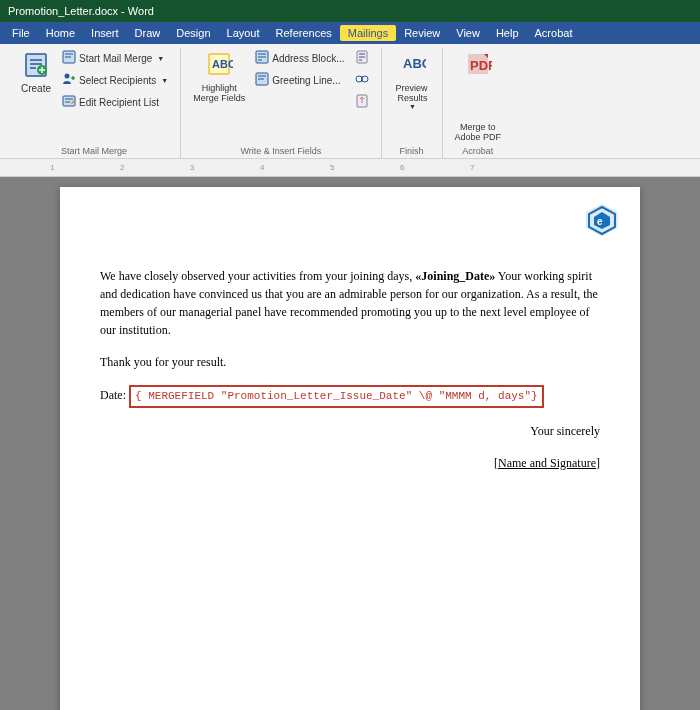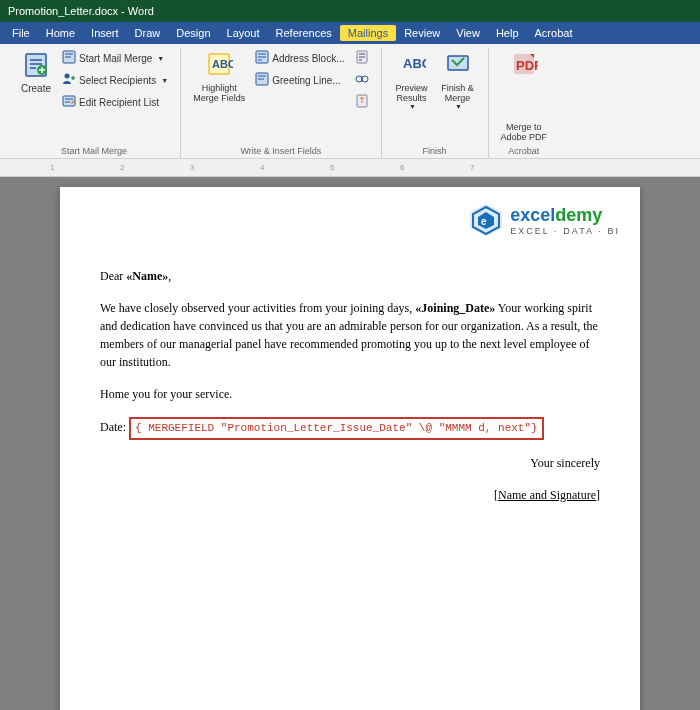--- a/index.html
+++ b/index.html
@@ -324,31 +324,21 @@
   </div>
 
   <div class="ribbon-group">
     <div class="ribbon-buttons">
       <div class="ribbon-btn" style="min-width:44px;">
         <div class="icon">
           <svg width="28" height="28" viewBox="0 0 28 28">
             <text x="5" y="18" font-size="13" fill="#2b579a" font-family="Arial" font-weight="bold">ABC</text>
           </svg>
         </div>
-        <span style="font-size:9px;">Preview<br>Results</span>
-        <span class="dropdown-arrow">▼</span>
-      </div>
-      <div class="ribbon-btn" style="min-width:44px;">
-        <div class="icon">
-          <svg width="28" height="28" viewBox="0 0 28 28">
-            <rect x="4" y="6" width="20" height="14" rx="1" fill="#c8ddf0" stroke="#2b579a" stroke-width="1.5"></rect>
-            <polyline points="8,10 13,15 20,8" fill="none" stroke="#2b9c4b" stroke-width="2"></polyline>
-          </svg>
-        </div>
-        <span style="font-size:9px;">Finish &amp;<br>Merge</span>
+        <span style="font-size:9px;text-align:right;">Preview<br>Results</span>
         <span class="dropdown-arrow">▼</span>
       </div>
     </div>
     <div class="ribbon-group-label">Finish</div>
   </div>
 
   <div class="ribbon-group">
     <div class="ribbon-buttons">
       <div class="ribbon-btn" style="min-width:52px;">
         <div class="icon">
@@ -378,40 +368,33 @@
 <div class="doc-area">
   <div class="doc-page">
 
     <div class="doc-logo">
       <svg class="logo-icon" width="36" height="36" viewBox="0 0 36 36">
         <polygon points="18,2 34,10 34,26 18,34 2,26 2,10" fill="#1a6fba" opacity="0.15"></polygon>
         <polygon points="18,5 31,12 31,25 18,32 5,25 5,12" fill="none" stroke="#1a6fba" stroke-width="2"></polygon>
         <polygon points="18,10 26,15 26,23 18,27 10,23 10,15" fill="#1a6fba"></polygon>
         <text x="13" y="23" font-size="10" fill="white" font-family="Arial" font-weight="bold">e</text>
       </svg>
-      <div>
-        <div class="logo-text-main">excel<span>demy</span></div>
-        <div class="logo-text-sub">EXCEL · DATA · BI</div>
-      </div>
     </div>
 
     <div class="doc-content">
-      <p class="doc-para">
-        <span>Dear </span><span class="merge-field">«Name»</span><span>,</span>
-      </p>
 
       <p class="doc-para">
         <span>We have closely observed your activities from your joining days, </span><span class="merge-field">«Joining_Date»</span><span> Your working spirit and dedication have convinced us that you are an admirable person for our organization. As a result, the members of our managerial panel have recommended promoting you up to the next level employee of our institution.</span>
       </p>
 
 
-      <p class="doc-para">Home you for your service.</p>
+      <p class="doc-para">Thank you for your result.</p>
 
       <p class="doc-para">
-        <span>Date: </span><span class="date-field">{ MERGEFIELD "Promotion_Letter_Issue_Date" \@ "MMMM d, next"}</span>
+        <span>Date: </span><span class="date-field">{ MERGEFIELD "Promotion_Letter_Issue_Date" \@ "MMMM d, days"}</span>
       </p>
 
       <p class="doc-para" style="text-align:right; margin-top:10px;">
         <span>Your sincerely</span>
       </p>
       <p class="doc-para" style="text-align:right;text-decoration:underline;">
         <span>[Name and Signature]</span>
       </p>
     </div>
   </div>

